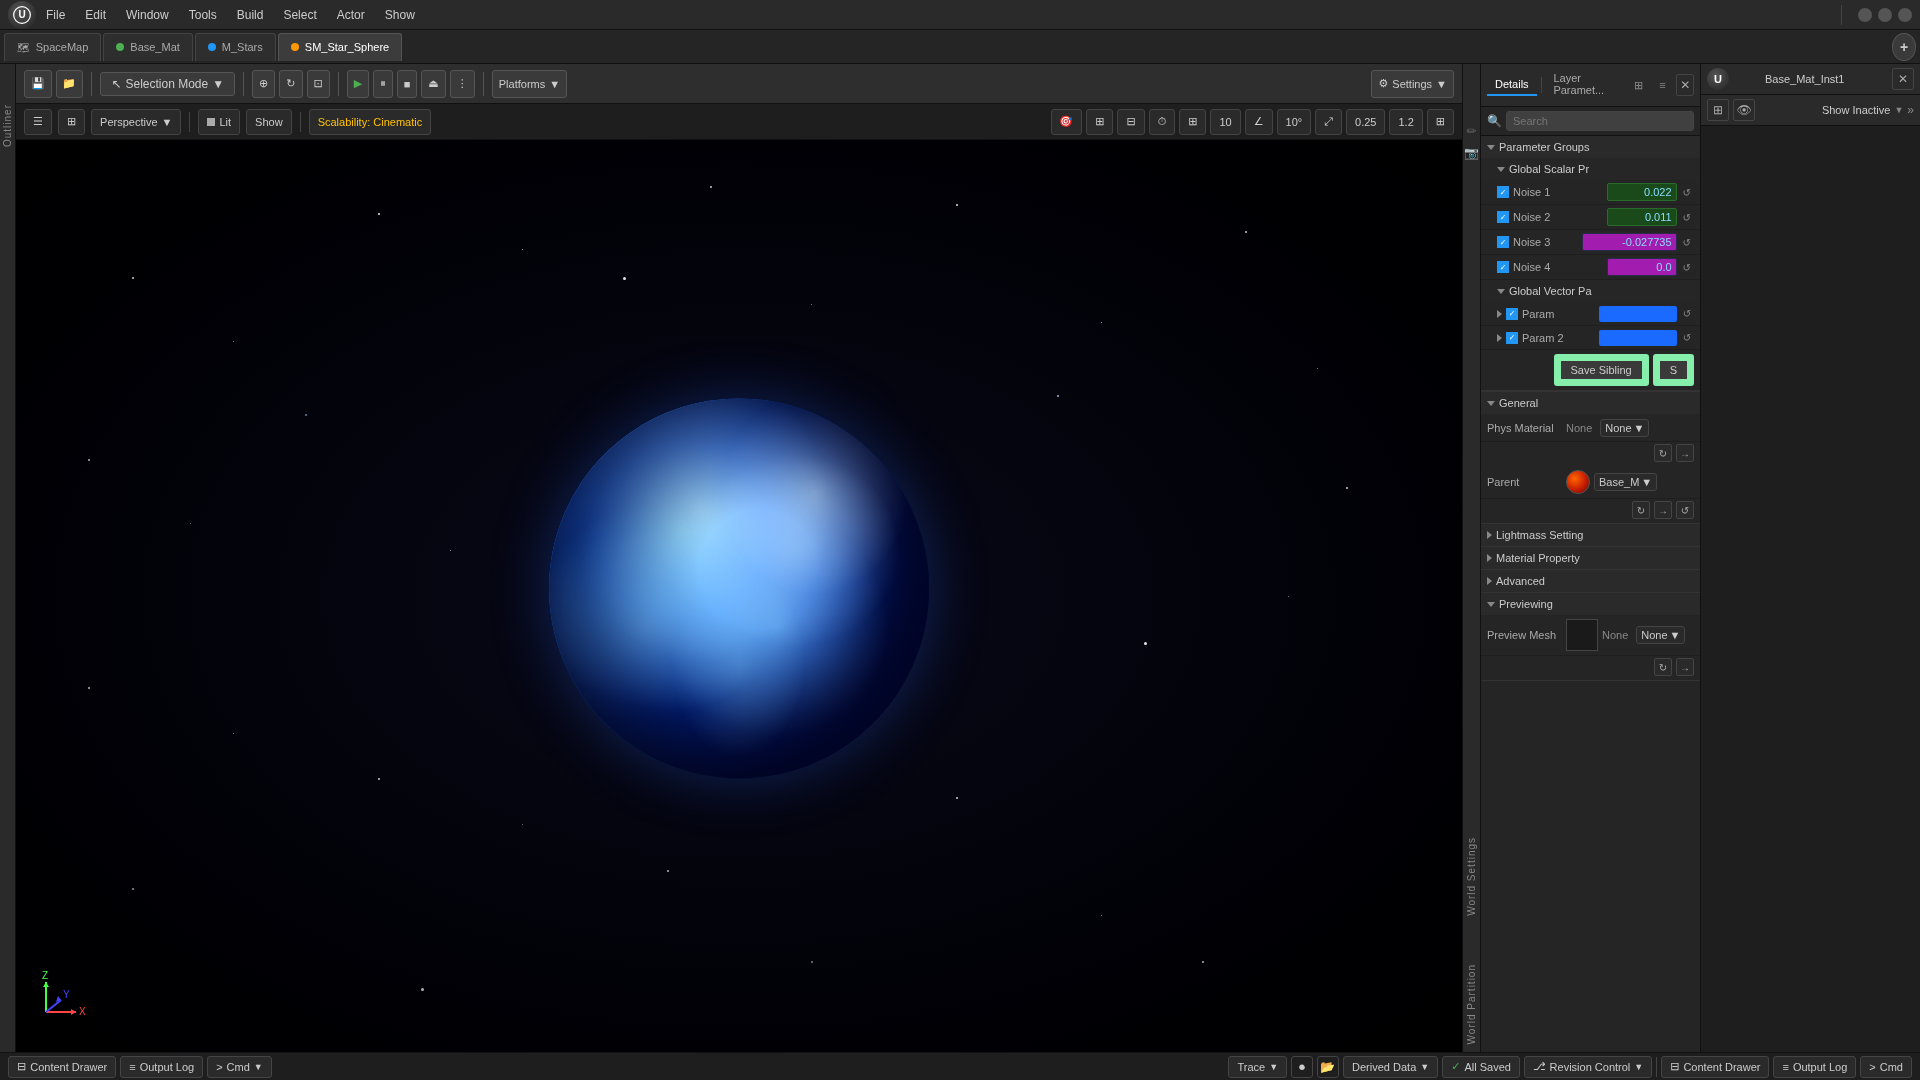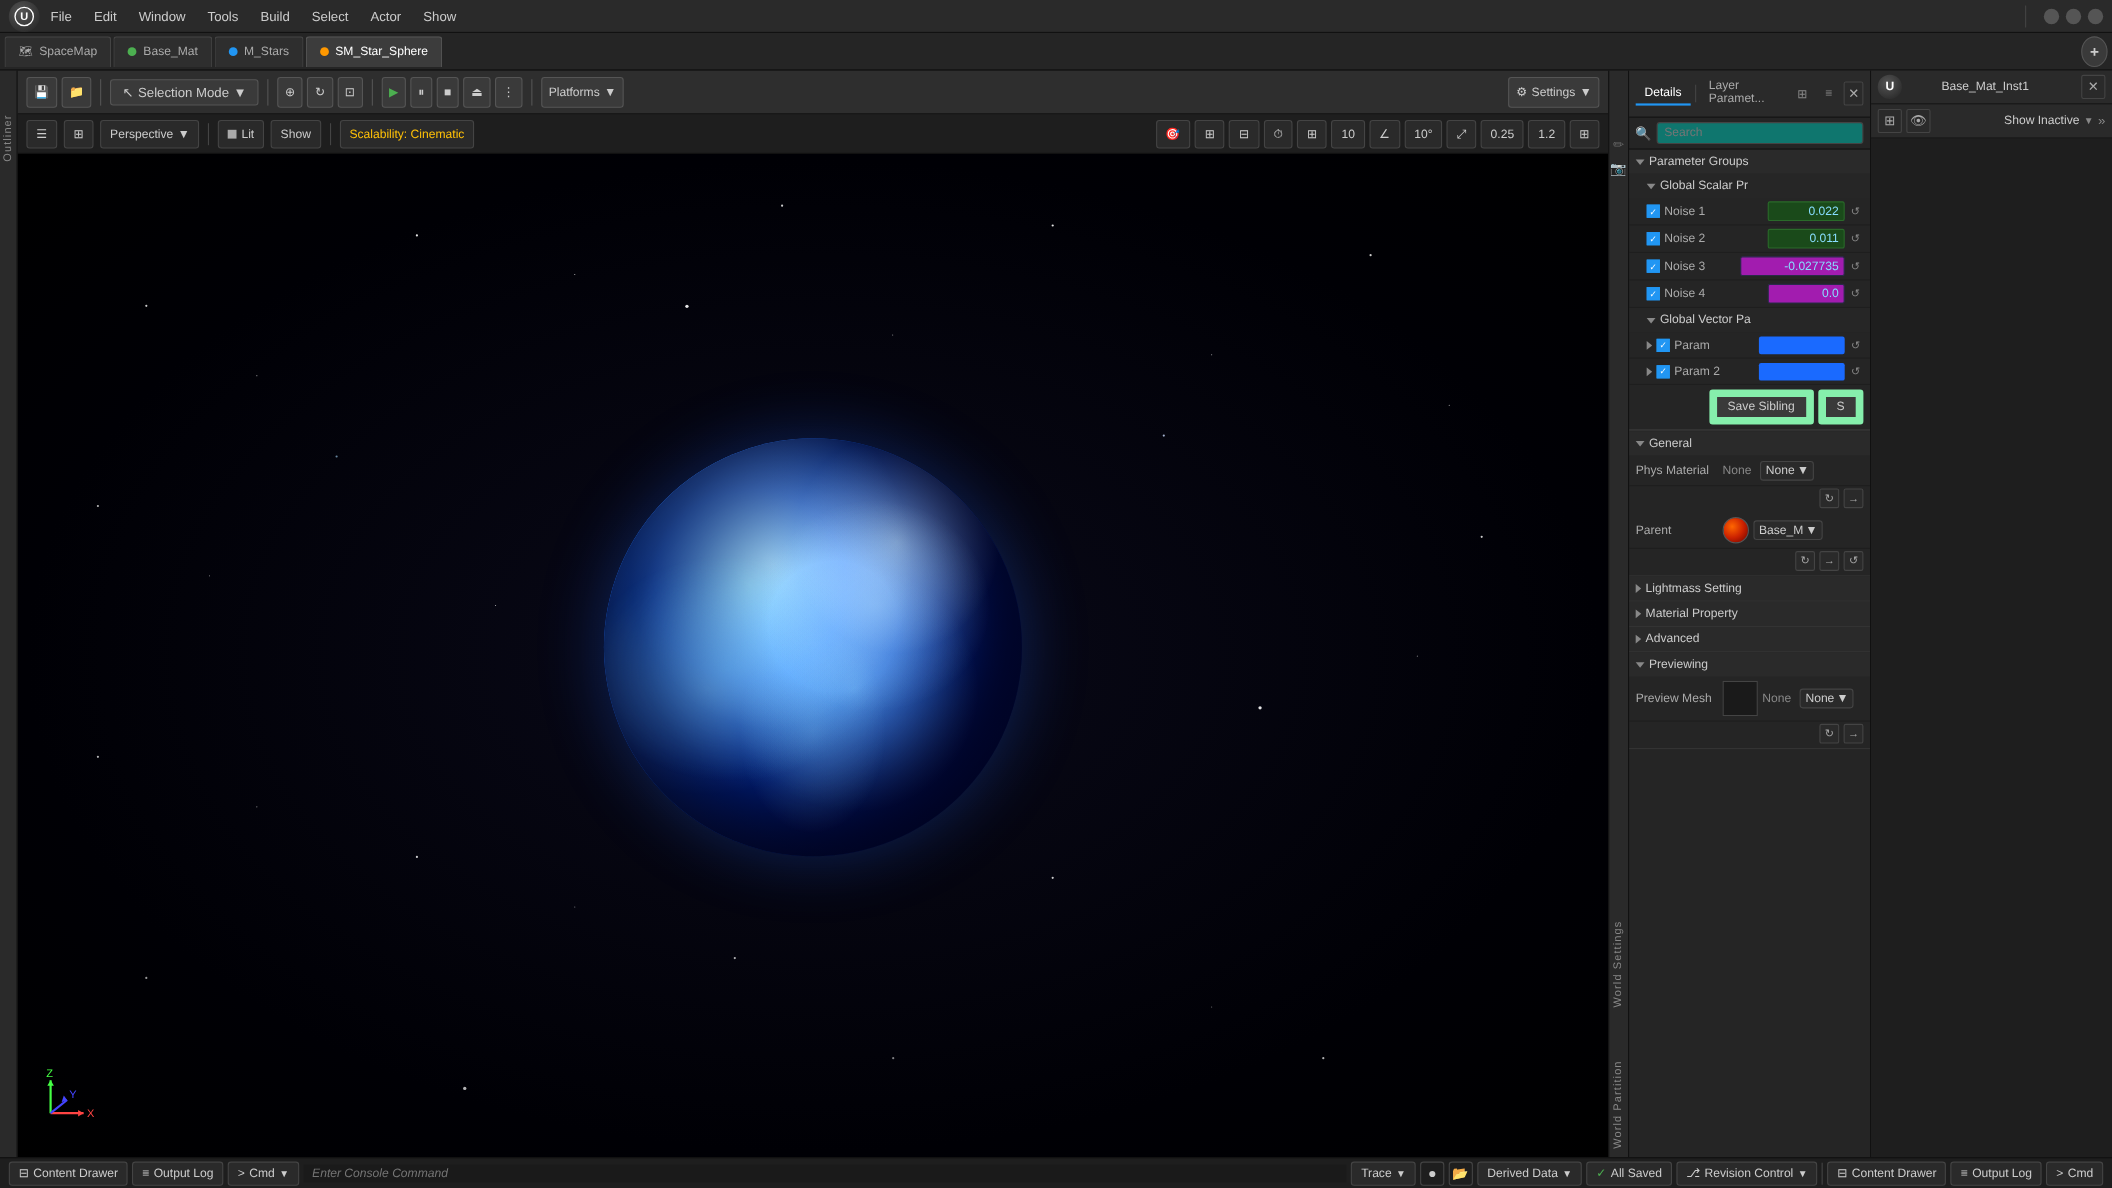--- a/index.html
+++ b/index.html
@@ -390,21 +390,21 @@
           <div class="panel-tab">Layer Paramet...</div>
           <div style="margin-left:auto; display:flex; gap:4px;">
             <div class="grid-icon-btn">⊞</div>
             <div class="grid-icon-btn">≡</div>
           </div>
           <div class="panel-icon-btn">✕</div>
         </div>
 
         <div class="panel-search">
           <span style="color:#666; margin-right:4px;">🔍</span>
-          <input type="text" style="flex: 1 1 0%; background: #0f766e; border: 1px solid rgb(68, 68, 68); border-radius: 3px; padding: 3px 6px; color: rgb(204, 204, 204); font-size: 11px; outline: none;" placeholder="Search">
+          <input type="text" style="flex: 1 1 0%; background: #404040; border: 1px solid rgb(68, 68, 68); border-radius: 3px; padding: 3px 6px; color: rgb(204, 204, 204); font-size: 11px; outline: none;" placeholder="Search">
         </div>
 
         <div class="right-panel-content">
 
           <div class="param-section">
             <div class="param-section-header">
               <span class="chevron-down"></span>
               <span>Parameter Groups</span>
             </div>
 
@@ -588,21 +588,20 @@
       </div>
       <div class="bottom-btn">
         <span>≡</span>
         <span>Output Log</span>
       </div>
       <div class="bottom-btn">
         <span>&gt;</span>
         <span>Cmd</span>
         <span style="font-size:9px;">▼</span>
       </div>
-      <input type="text" class="bottom-input" placeholder="Enter Console Command" style="">
 
       <div class="bottom-right">
         <div class="bottom-btn">
           <span>Trace</span>
           <span style="font-size:9px;">▼</span>
         </div>
         <div style="width:22px;height:22px;display:flex;align-items:center;justify-content:center;border:1px solid #444;border-radius:3px;cursor:pointer;">⏺</div>
         <div style="width:22px;height:22px;display:flex;align-items:center;justify-content:center;border:1px solid #444;border-radius:3px;cursor:pointer;">📂</div>
         <div class="bottom-btn">
           <span>Derived Data</span>

